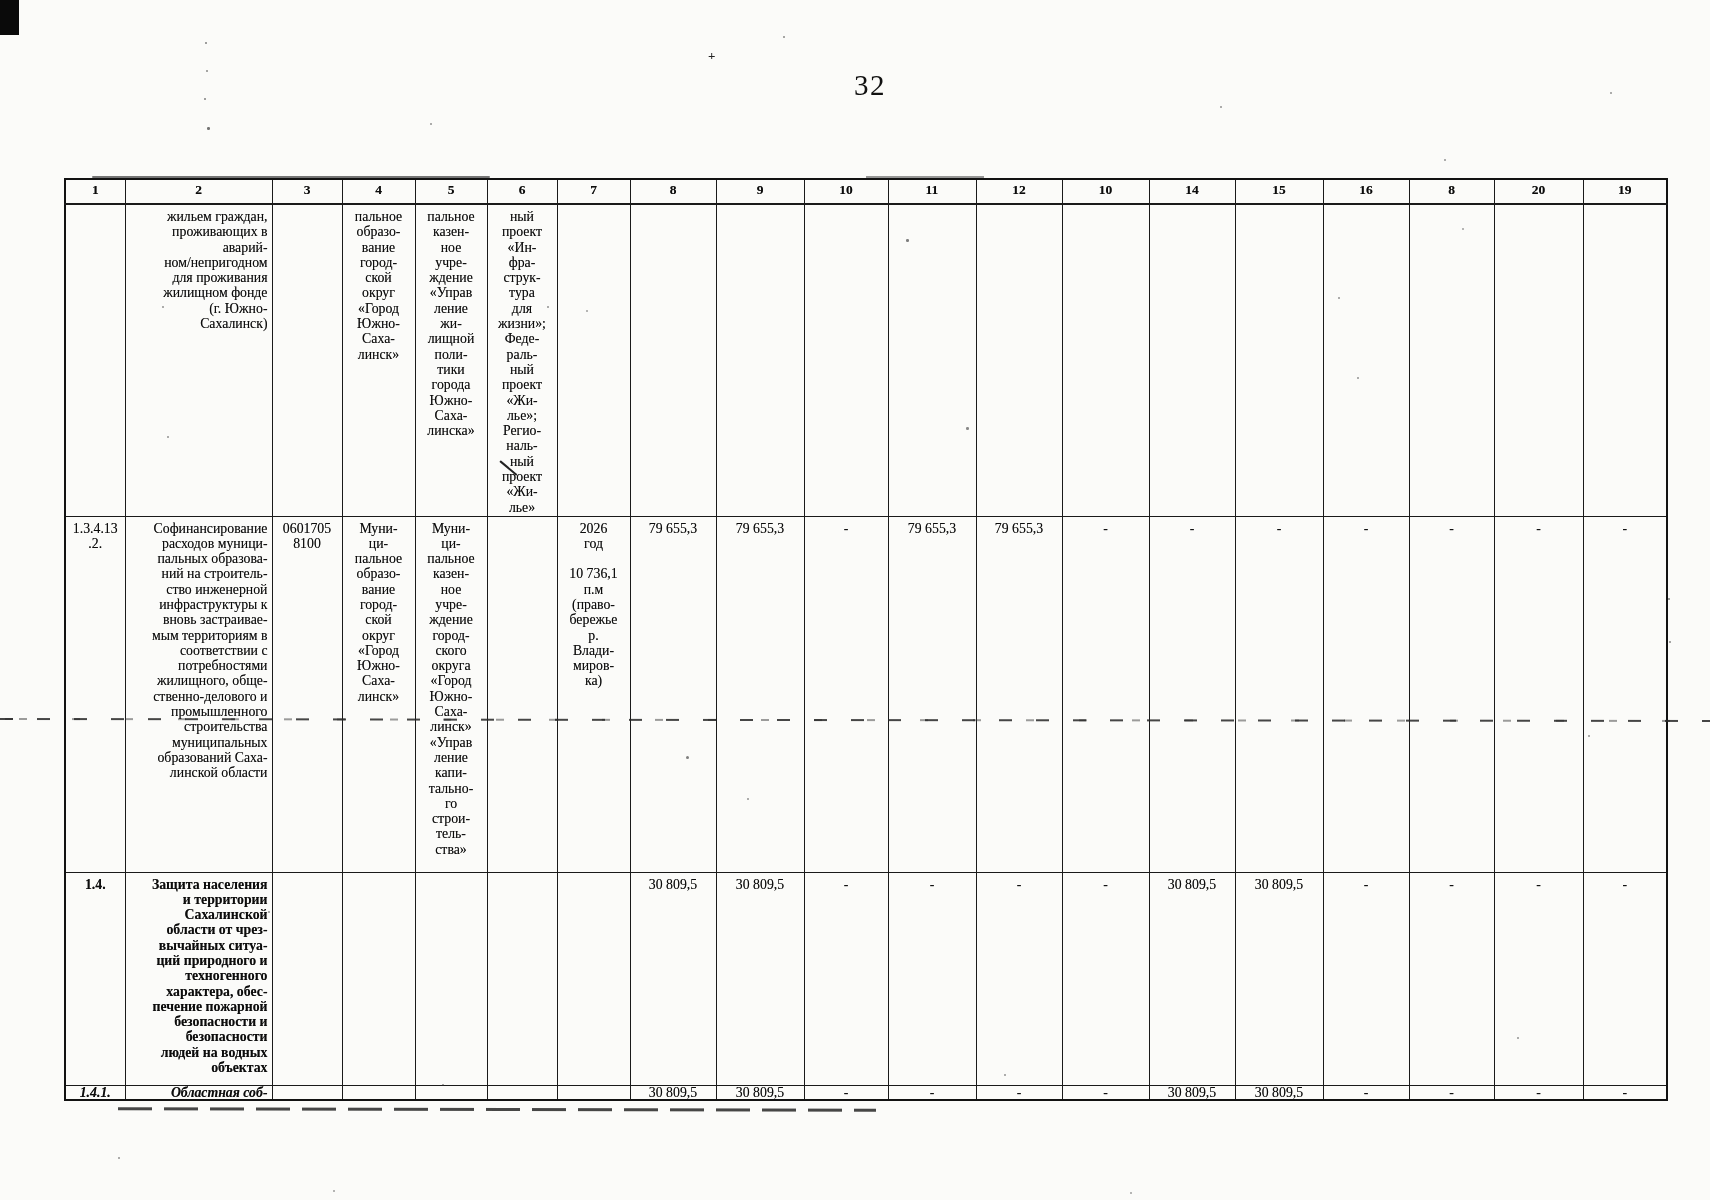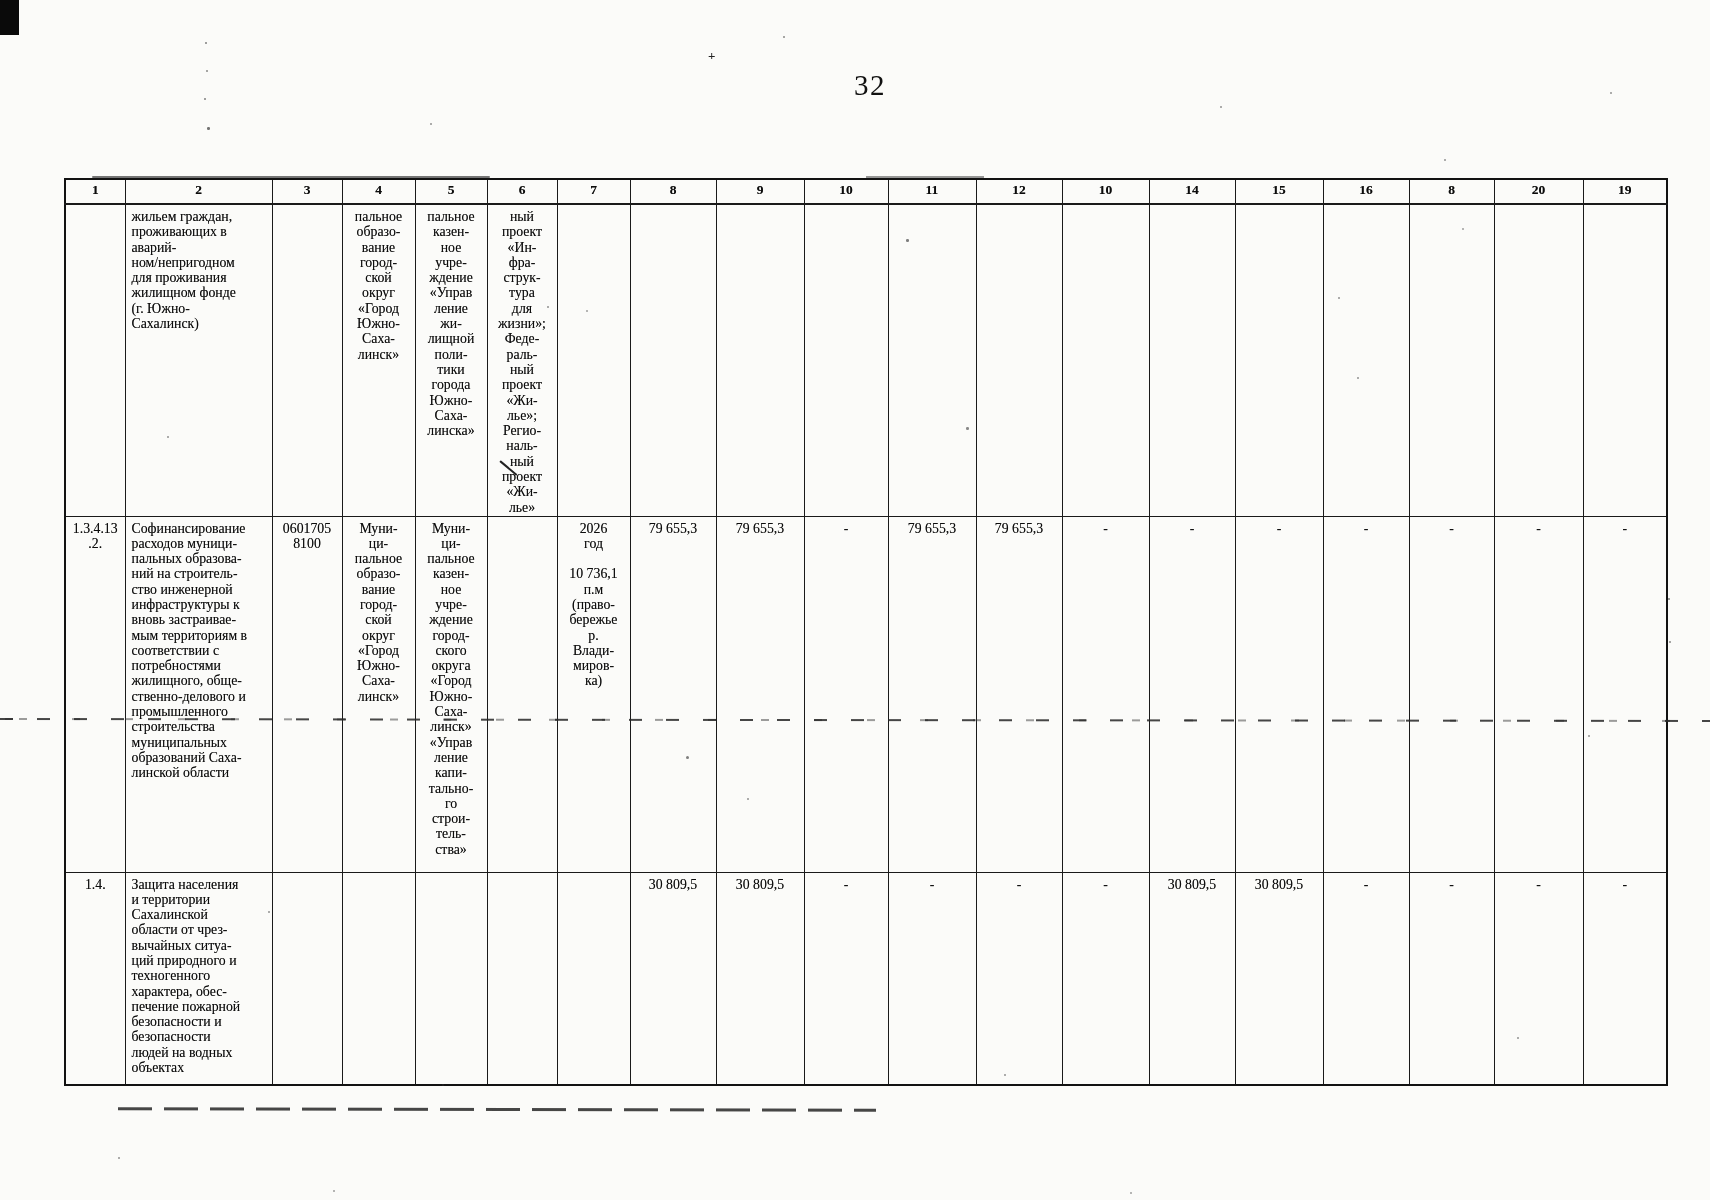--- a/index.html
+++ b/index.html
@@ -31,23 +31,23 @@
   .budget-table thead th{
     padding:1px 0;height:21px;
     font-weight:bold;font-size:13.5px;line-height:17px;
     white-space:nowrap;border-bottom-width:2.2px;
   }
   col.k1{width:60px}  col.k2{width:147px} col.k3{width:70px}  col.k4{width:73px}
   col.k5{width:72px}  col.k6{width:70px}  col.k7{width:73px}  col.k8{width:86px}
   col.k9{width:88px}  col.k10{width:84px} col.k11{width:88px} col.k12{width:86px}
   col.k13{width:87px} col.k14{width:86px} col.k15{width:88px} col.k16{width:86px}
   col.k17{width:85px} col.k18{width:89px} col.k19{width:84px}
-  td.c2{text-align:left;padding-left:6px;padding-right:4px;}
+  td.c2{text-align:right;padding-left:6px;padding-right:4px;}
   tr.row-a{height:312px;} tr.row-b{height:356px;} tr.row-c{height:213px;} tr.row-d{height:15px;}
-  tr.row-c td.c1,tr.row-c td.c2{font-weight:normal;margin-top:32px;}
+  tr.row-c td.c1,tr.row-c td.c2{font-weight:bold;margin-top:32px;}
   tr.row-d td{padding-top:0;line-height:13.5px;}
   tr.row-d td.c1,tr.row-d td.c2{font-weight:bold;font-style:italic;}
   
   .fold-line{
     position:absolute;left:0;top:719px;width:1710px;height:2px;z-index:5;
     background-image:
       repeating-linear-gradient(90deg, rgba(38,38,38,.85) 0 13px, rgba(38,38,38,0) 13px 37px),
       repeating-linear-gradient(90deg, rgba(38,38,38,.45) 0 8px, rgba(38,38,38,0) 8px 53px);
     background-position:0 0,19px 0;
     transform:rotate(.06deg);
@@ -297,20 +297,41 @@
           <td class="c11">-</td>
           <td class="c12">-</td>
           <td class="c13">-</td>
           <td class="c14">30 809,5</td>
           <td class="c15">30 809,5</td>
           <td class="c16">-</td>
           <td class="c17">-</td>
           <td class="c18">-</td>
           <td class="c19">-</td>
         </tr>
+        <tr class="row-d">
+          <td class="c1">1.4.1.</td>
+          <td class="c2">Областная соб-</td>
+          <td class="c3"></td>
+          <td class="c4"></td>
+          <td class="c5"></td>
+          <td class="c6"></td>
+          <td class="c7"></td>
+          <td class="c8">30 809,5</td>
+          <td class="c9">30 809,5</td>
+          <td class="c10">-</td>
+          <td class="c11">-</td>
+          <td class="c12">-</td>
+          <td class="c13">-</td>
+          <td class="c14">30 809,5</td>
+          <td class="c15">30 809,5</td>
+          <td class="c16">-</td>
+          <td class="c17">-</td>
+          <td class="c18">-</td>
+          <td class="c19">-</td>
+        </tr>
       </tbody>
   </table>
 
   <div class="top-smear-a"></div>
   <div class="top-smear-b"></div>
   <div class="fold-line"></div>
   <div class="smear-line"></div>
   <div class="slash-mark"></div>
   <div class="noise" id="noise-layer">
       <i style="left: 205px; top: 42px; width: 2px; height: 2px; opacity: 0.6;"></i>

